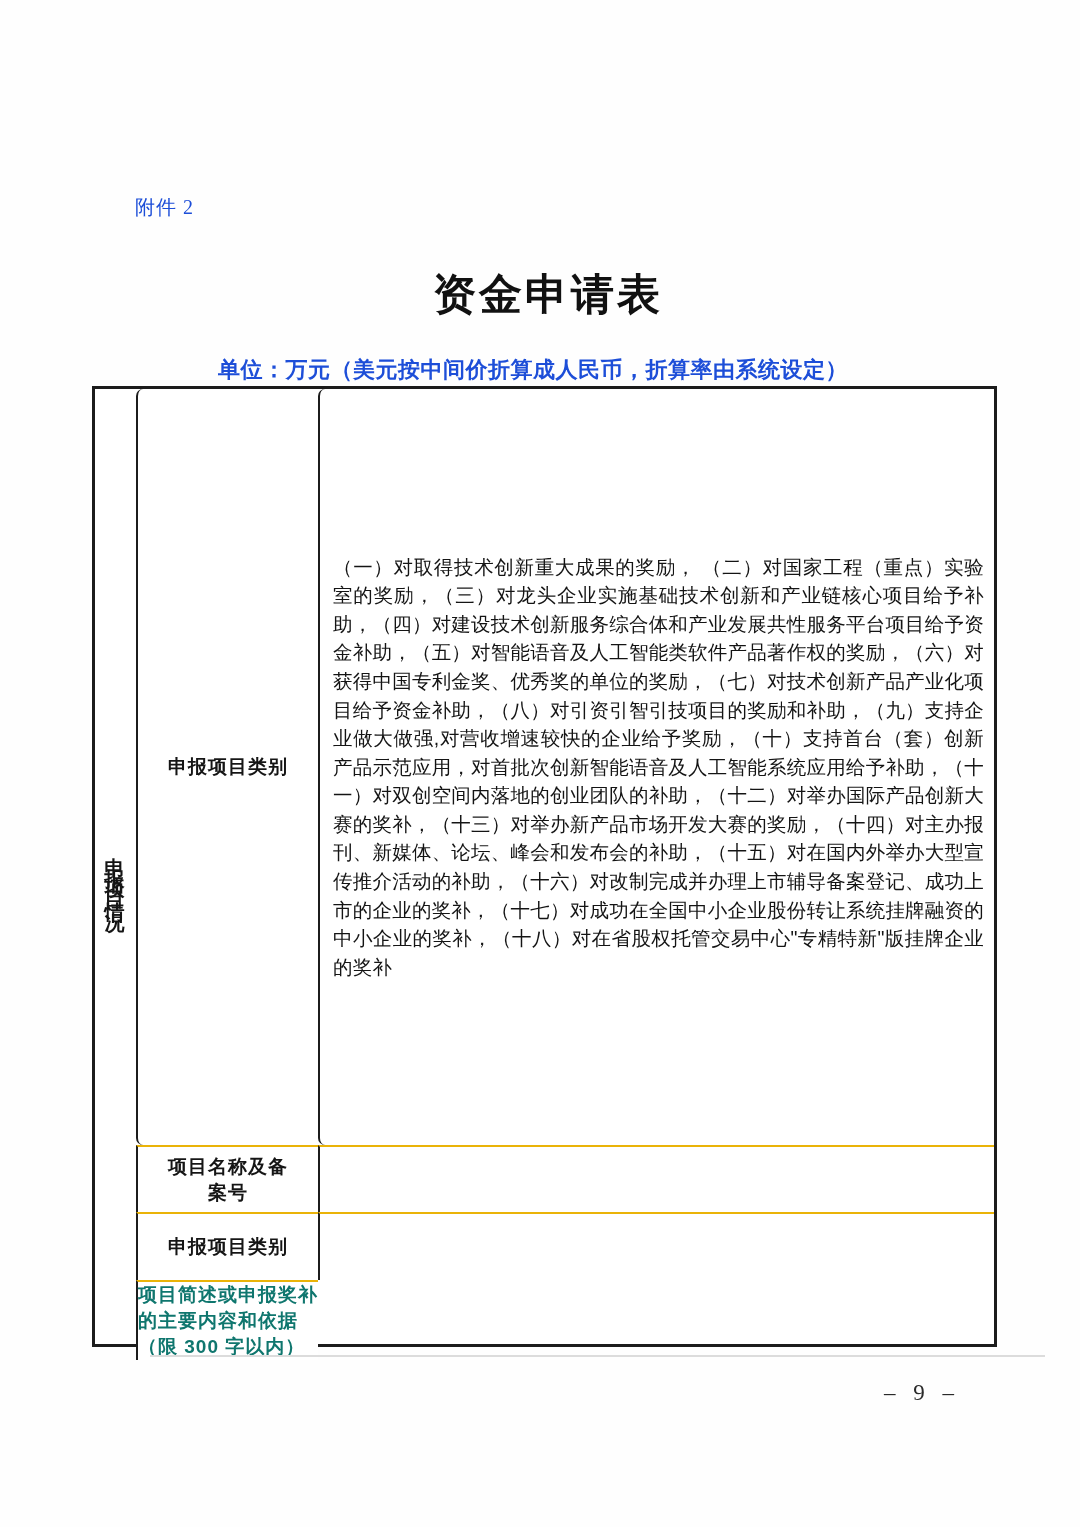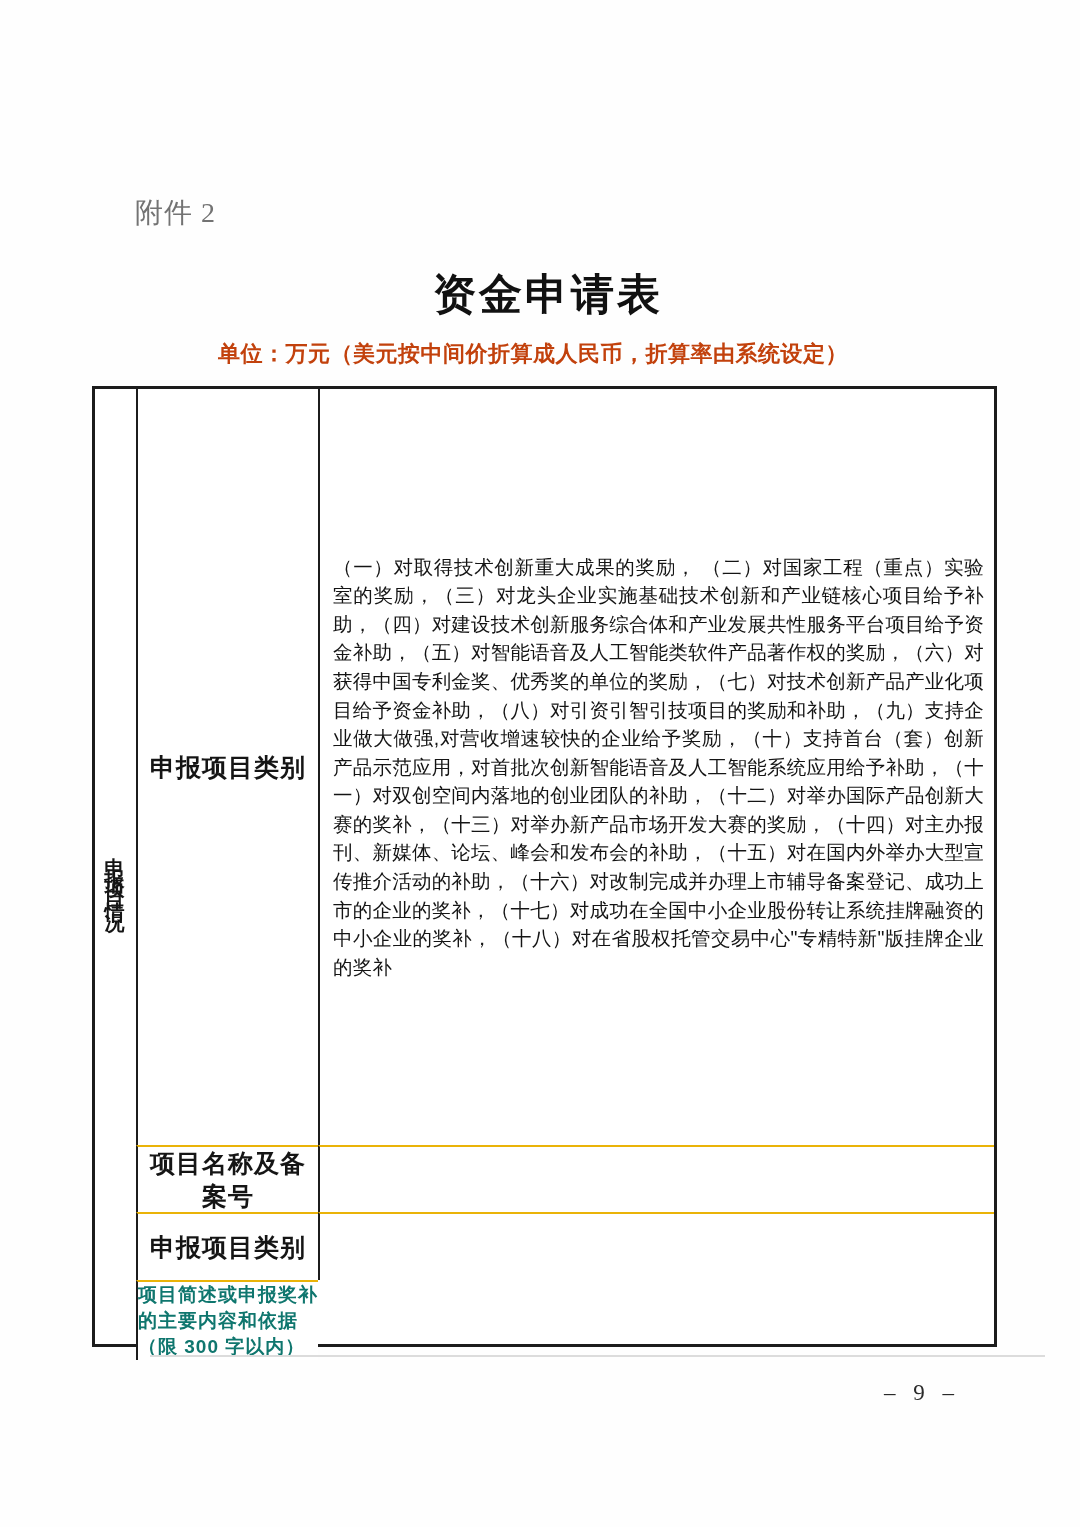--- a/index.html
+++ b/index.html
@@ -9,79 +9,79 @@
     color: #1d1d1d;
     font-family: "Liberation Sans", "DejaVu Sans", sans-serif;
     position: relative;
     overflow: hidden;
   }
   .page { position: absolute; inset: 0; background: #fefefe; }
 
   .attachment-label {
     position: absolute;
     left: 135px; top: 194px;
-    font-size: 28px;
+    font-size: 20px;
     font-family: "Liberation Serif", "DejaVu Serif", serif;
-    color: #737373;
+    color: #1d4ed8;
     letter-spacing: 1px;
   }
   .doc-title {
     position: absolute;
     left: 0; top: 266px; width: 1096px;
     text-align: center;
     font-size: 43px;
     font-weight: bold;
     font-family: "Liberation Serif", "DejaVu Serif", serif;
     color: #111;
     letter-spacing: 3px;
   }
   .unit-note {
     position: absolute;
-    left: 218px; top: 339px;
+    left: 218px; top: 355px;
     font-size: 22px;
     font-weight: 600;
-    color: #c2410c;
+    color: #1d4ed8;
     letter-spacing: 0.5px;
   }
 
   .form-table {
     position: absolute;
     left: 92px; top: 386px;
     width: 905px; height: 961px;
     border: 3px solid #1c1c1c;
     display: grid;
     grid-template-columns: 41px 182px 1fr;
     grid-template-rows: 756px 67px 68px 1fr;
     background: #fff;
   }
   .cell { border-left: 2px solid #1c1c1c; border-top: 2px solid #eab308; }
-  .cell.no-top { border-top: none; }
+  .cell.no-top { border-top: none; border-radius: 7px; }
 
   .group-label-cell {
     grid-column: 1; grid-row: 1 / 5;
     border: none;
     display: flex; align-items: center; justify-content: center;
   }
   .group-label-cell span {
     writing-mode: vertical-lr;
     text-orientation: upright;
     font-size: 20px;
     font-weight: 700;
     letter-spacing: 11px;
     color: #151515;
   }
 
   .label-cell {
     display: flex; align-items: center; justify-content: center;
-    font-size: 25px;
+    font-size: 19px;
     font-weight: 700;
     color: #151515;
     text-align: center;
     letter-spacing: 1px;
-    padding: 0 12px;
+    padding: 0 22px;
   }
   .content-cell { background: #fff; }
   .content-cell.big {
     display: flex; align-items: center;
     padding: 0 10px 0 13px;
   }
   .content-cell.big p {
     font-size: 19.5px;
     line-height: 28.6px;
     font-weight: 500;

